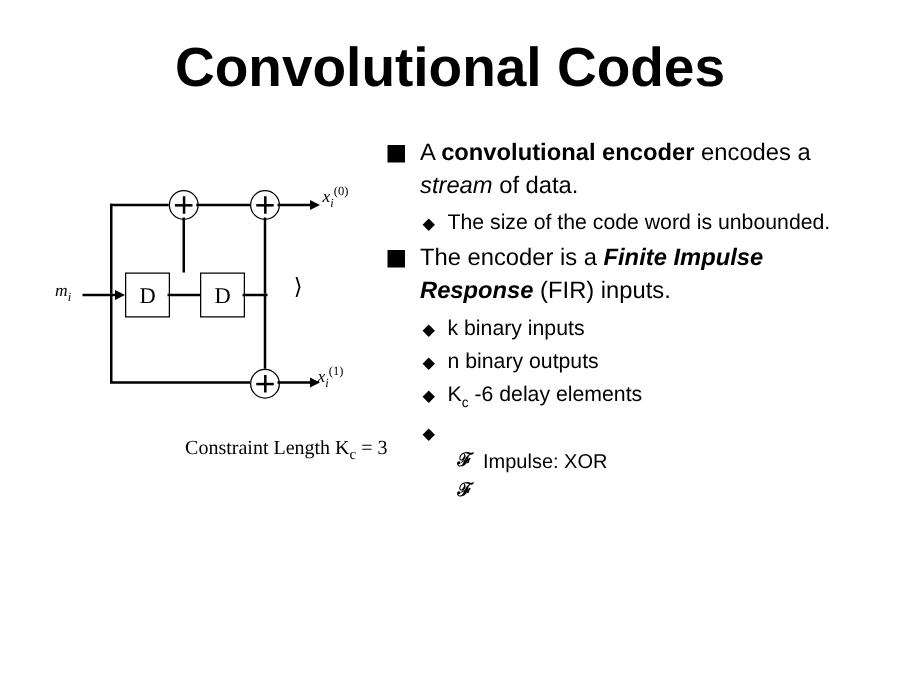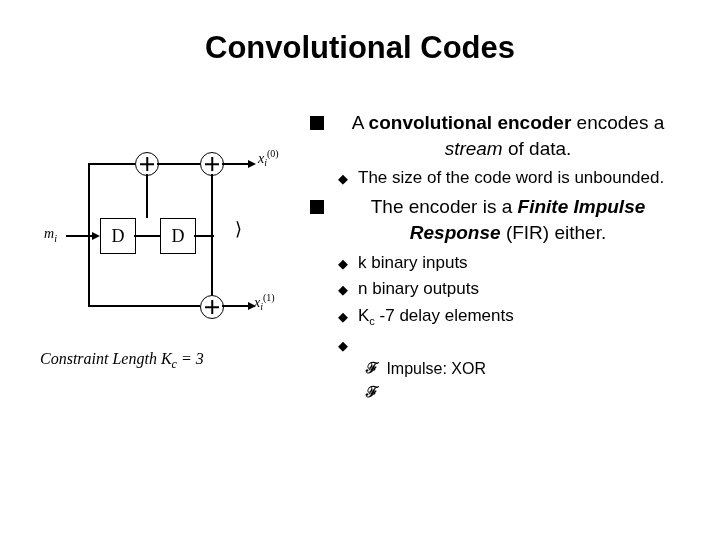--- a/index.html
+++ b/index.html
@@ -9,24 +9,24 @@
     height: 540px;
     font-family: Arial, Helvetica, sans-serif;
     background: #fff;
     color: #000;
     position: relative;
   }
   .slide {
     padding: 20px 40px 20px 40px;
   }
   .title {
-    font-size: 31px;
+    font-size: 44px;
     font-weight: bold;
     text-align: center;
-    margin: 10px 0 44px 0;
+    margin: 10px 0 30px 0;
   }
   .content {
     display: flex;
     align-items: flex-start;
   }
   .diagram-col {
     width: 270px;
     flex-shrink: 0;
     font-family: "Times New Roman", serif;
   }
@@ -75,28 +75,26 @@
   .lbl {
     position: absolute;
     font-size: 14px;
     font-style: italic;
   }
   .sup { font-size: 10px; vertical-align: super; font-style: normal;}
   .sub { font-size: 10px; vertical-align: sub; font-style: italic;}
   .constraint {
     font-size: 16px;
     margin-top: 10px;
-    text-align: left;
-    font-style: italic;
+    text-align: right;
   }
   .text-col {
     flex: 1;
     font-size: 19px;
     line-height: 1.35;
-    text-align: center;
   }
   .b1 { display: flex; margin: 0 0 6px 0; }
   .b1 .m { width: 14px; height: 14px; background: #000; margin: 6px 12px 0 0; flex-shrink: 0; }
   .b2 { display: flex; margin: 4px 0 4px 28px; font-size: 17px;}
   .b2 .m { font-size: 13px; margin: 3px 10px 0 0; flex-shrink: 0;}
   .b3 { display: flex; margin: 2px 0 2px 56px; font-size: 16px;}
   .b3 .m { font-size: 15px; margin: 0 8px 0 0; flex-shrink: 0; font-weight: bold;}
   .bold { font-weight: bold; }
   .ital { font-style: italic; }
 </style>
@@ -170,36 +168,36 @@
       </div>
 
       <div class="b2">
         <div class="m">◆</div>
         <div>The size of the code word is unbounded.</div>
       </div>
 
       <div class="b1">
         <div class="m"></div>
         <div>
-          <span>The encoder is a </span><span class="bold ital">Finite Impulse Response</span><span> (FIR) either.</span>
+          <span>The encoder is a </span><span class="bold ital">Finite Impulse Response</span><span> (FIR) inputs.</span>
         </div>
       </div>
 
       <div class="b2">
         <div class="m">◆</div>
         <div>k binary inputs</div>
       </div>
       <div class="b2">
         <div class="m">◆</div>
         <div>n binary outputs</div>
       </div>
       <div class="b2">
         <div class="m">◆</div>
         <div>
-          <span>K</span><span style="font-size:11px; vertical-align:sub;">c</span><span> -7 delay elements</span>
+          <span>K</span><span style="font-size:11px; vertical-align:sub;">c</span><span> -6 delay elements</span>
         </div>
       </div>
       <div class="b2">
         <div class="m">◆</div>
       </div>
 
       <div class="b3">
         <div class="m">ℱ</div>
         <div>Impulse: XOR</div>
       </div>

